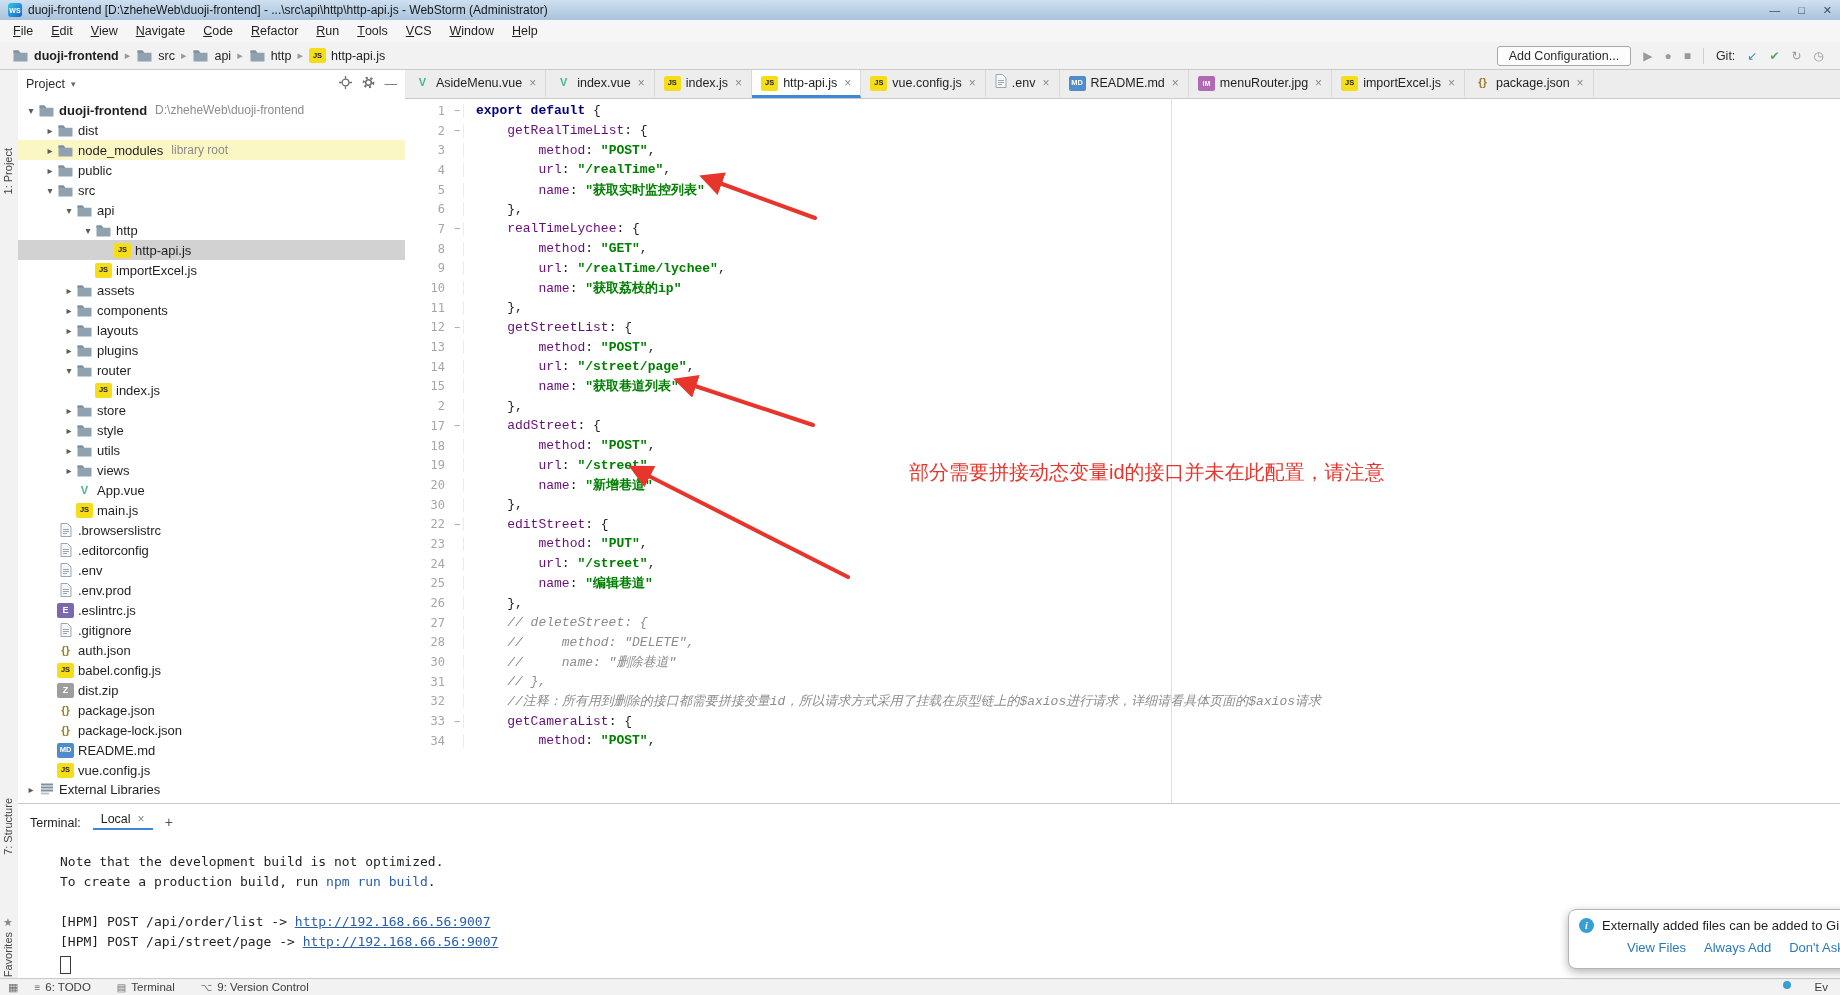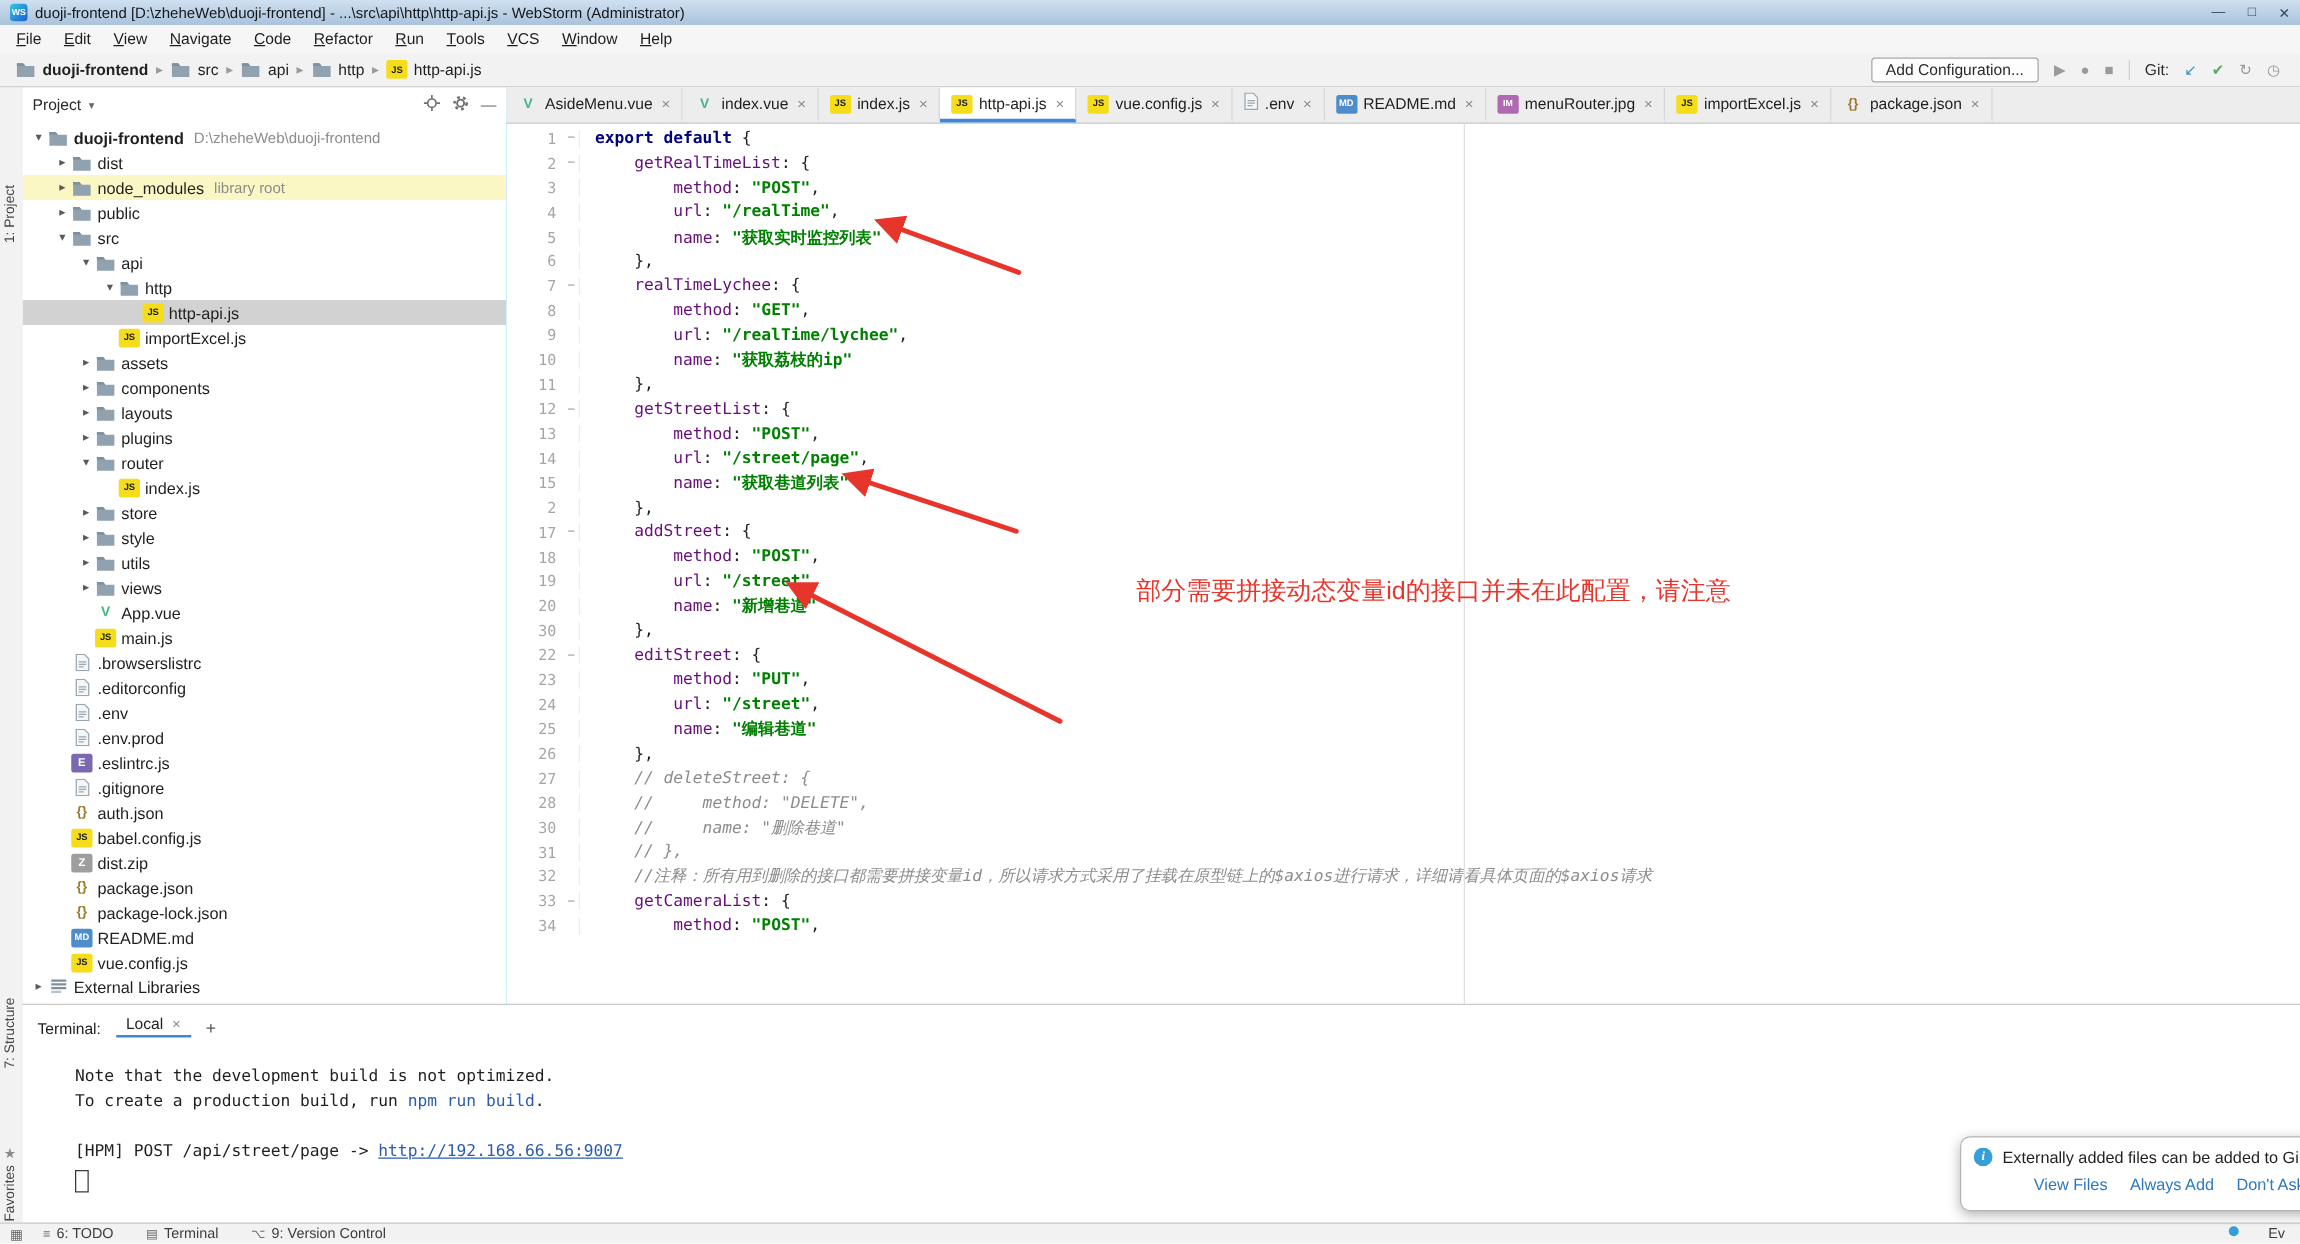--- a/index.html
+++ b/index.html
@@ -73,21 +73,21 @@
   .tab.active{background:#fff;border-bottom-color:var(--tab_accent,#3e86d6);}
   .tab-close{color:#8a8a8a;font-size:12px;margin-left:2px;}
   .code-area{position:absolute;left:0;top:28px;right:0;bottom:0;overflow:hidden;
     font-family:"DejaVu Sans Mono",monospace;font-size:13px;padding-top:3px;}
   .cl{display:flex;height:19.7px;align-items:center;}
   .gut{width:58px;flex:none;display:flex;align-items:center;color:#a6a6a6;font-size:12px;
     border-right:1px solid #ececec;}
   .ln{flex:1;text-align:right;padding-right:6px;}
   .fm{width:12px;color:#9a9a9a;font-size:10px;visibility:hidden;text-align:center;}
   .cl.has-fold .fm{visibility:visible;}
-  .code{white-space:pre;padding-left:12px;}
+  .code{white-space:pre;padding-left:12px;font-family:Liberation Mono, monospace;}
   .kw{color:var(--keyword_blue,#000080);font-weight:bold;}
   .prop{color:var(--prop_purple,#660e7a);}
   .str{color:var(--string_green,#008000);font-weight:bold;}
   .com{color:var(--comment_gray,#8c8c8c);font-style:italic;}
   .guide{position:absolute;top:28px;bottom:0;left:766px;width:1px;background:#e0e0e0;}
 
   
   .annotation{position:absolute;left:909px;top:459px;font-size:20px;
     color:var(--annotation_red,#e8352c);white-space:nowrap;z-index:30;}
   .arrows{position:absolute;left:0;top:0;width:1840px;height:995px;pointer-events:none;z-index:29;}
@@ -873,20 +873,21 @@
     <span class="term-tab">
       <span>Local</span>
       <span class="term-close">×</span>
     </span>
     <span class="term-plus">+</span>
   </div>
   <div class="term-body" id="termbody">
       <div class="tl"><span class="">Note that the development build is not optimized.</span></div>
       <div class="tl"><span class="">To create a production build, run </span><span class="t-cmd">npm run build</span><span class="">.</span></div>
       <div class="tl">&nbsp;</div>
+      <div class="tl"><span class="">[HPM] POST /api/order/list -&gt; </span><span class="t-link">http://192.168.66.56:9007</span></div>
       <div class="tl"><span class="">[HPM] POST /api/street/page -&gt; </span><span class="t-link">http://192.168.66.56:9007</span></div>
       <div class="term-cursor"></div>
     </div>
 </div>
 
 <div class="statusbar">
   <span class="sb-grid">▦</span>
   <div class="sb-left" id="sbitems">
       <div class="sb-item">
         <span class="sb-ico">≡</span>

